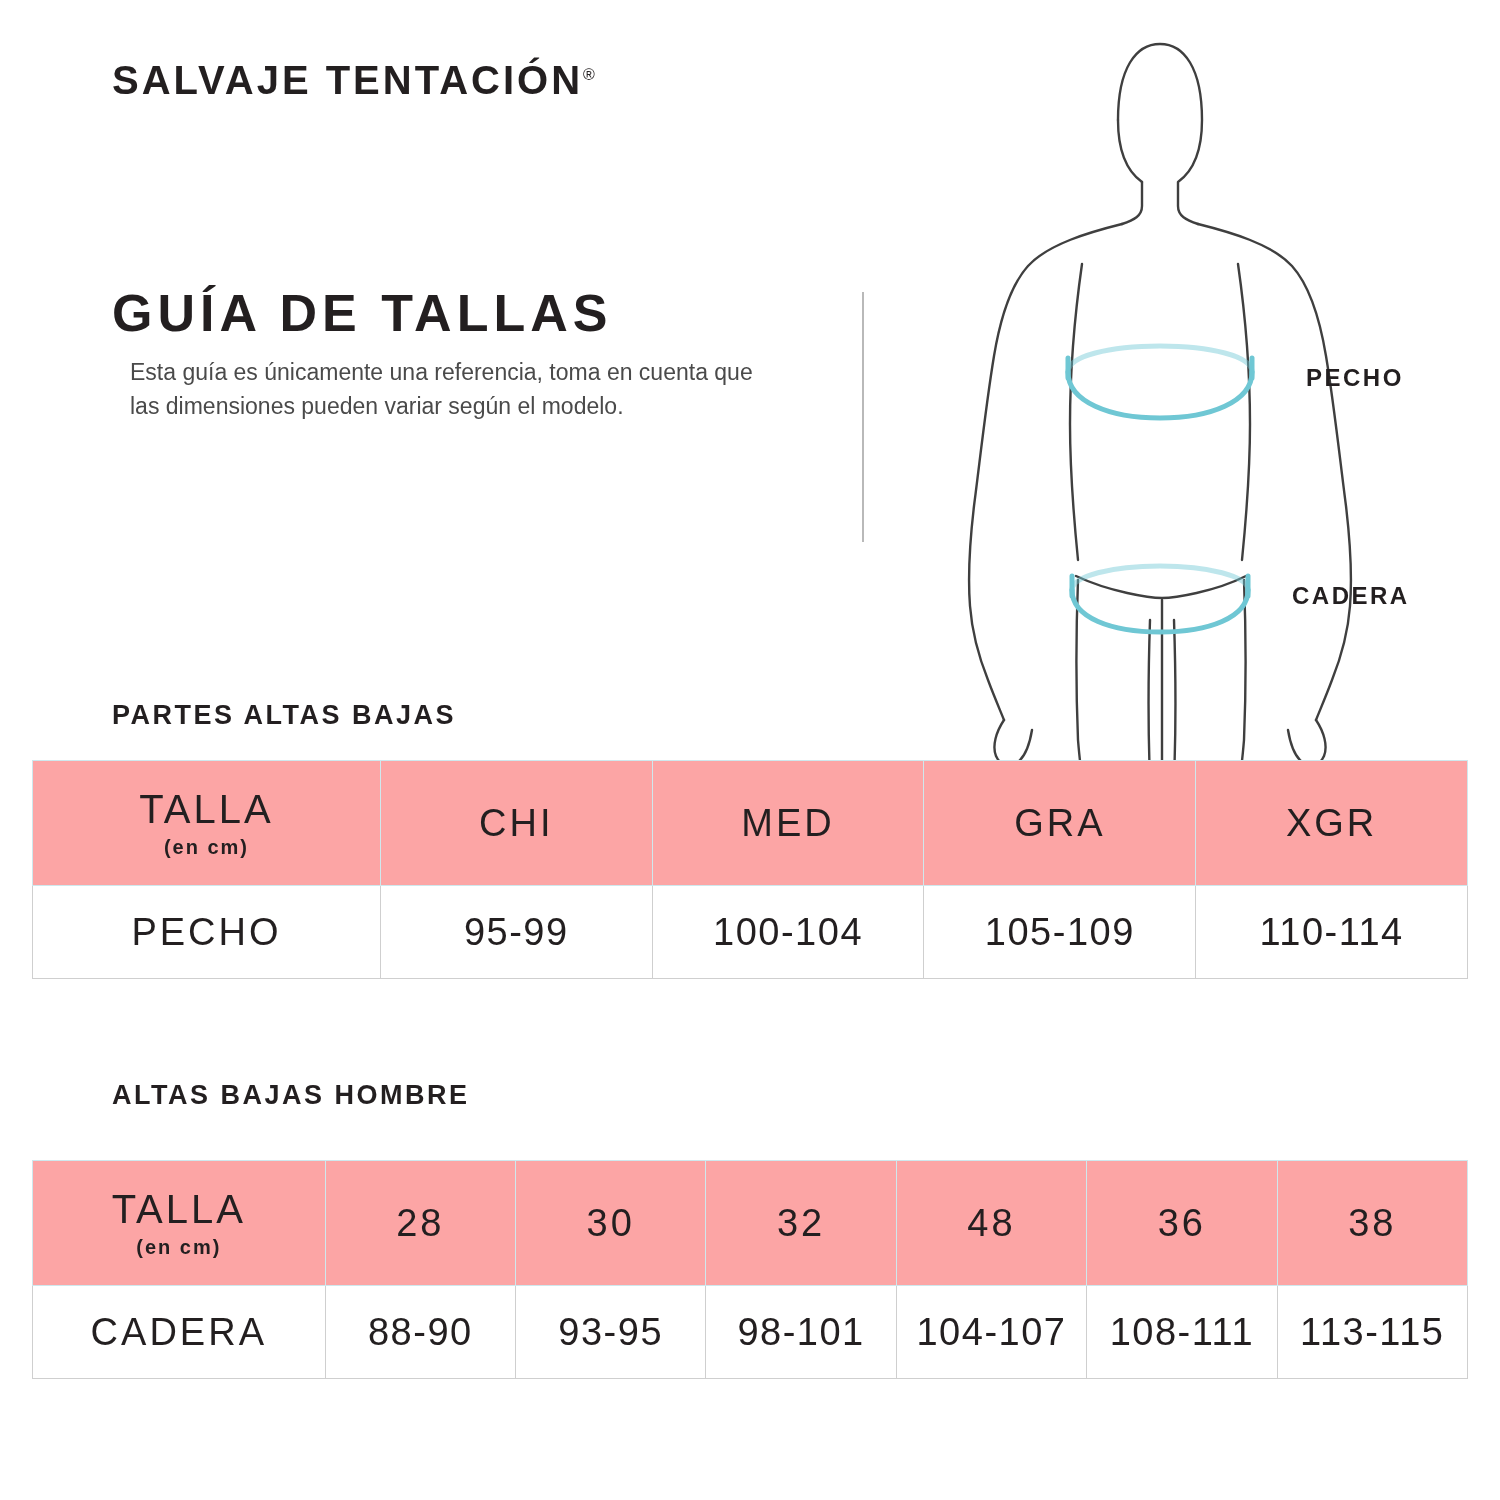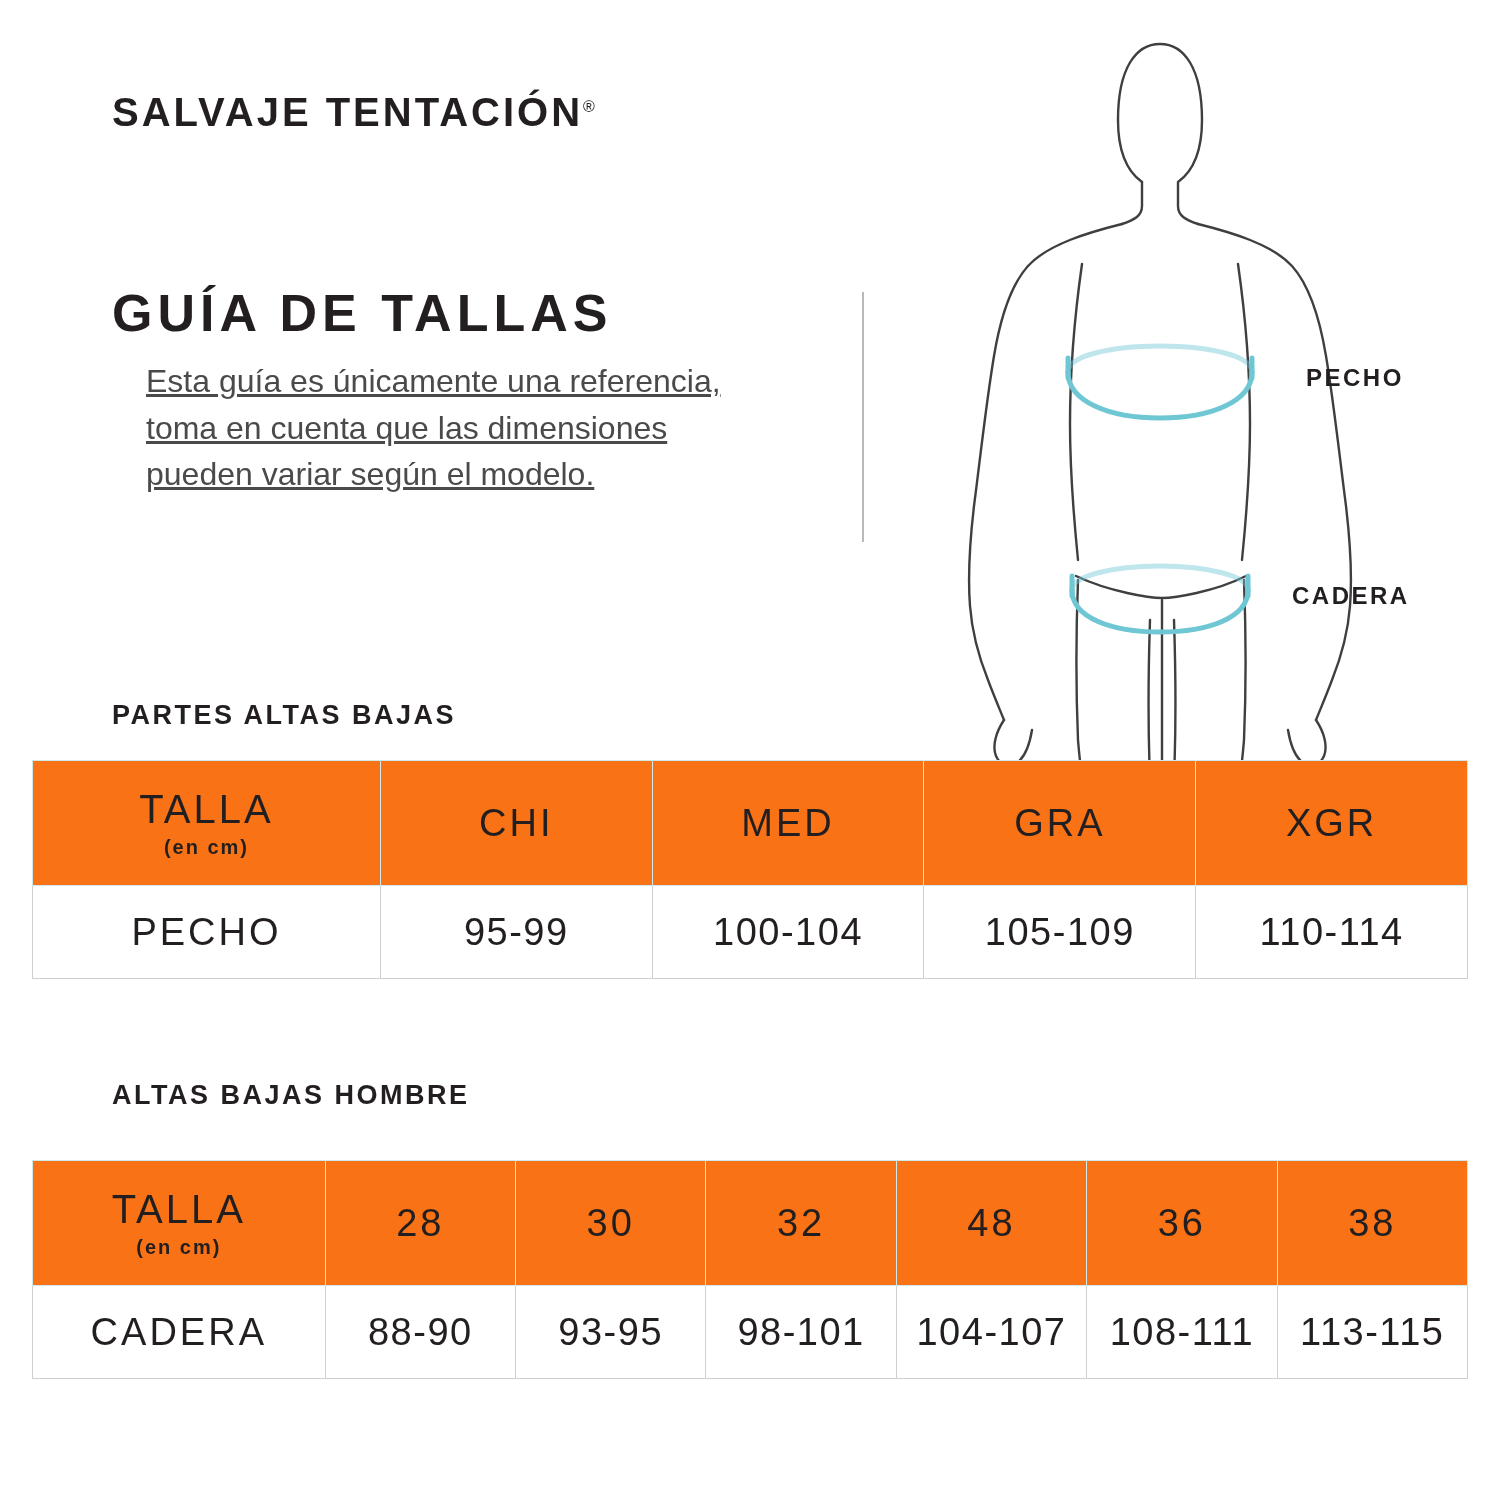--- a/index.html
+++ b/index.html
@@ -19,21 +19,20 @@
   
   .brand {
     position: absolute;
     left: 112px;
     top: 58px;
     font-size: 40px;
     font-weight: bold;
     letter-spacing: 3px;
     color: #231f20;
     white-space: nowrap;
-    margin-top: 32px;
   }
   .brand .reg {
     font-size: 16px;
     vertical-align: super;
     letter-spacing: 0;
     font-weight: normal;
   }
 
   
   .intro {
@@ -45,26 +44,25 @@
   }
   .intro-title {
     font-size: 52px;
     font-weight: bold;
     letter-spacing: 5px;
     color: #231f20;
     margin: 0 0 14px 0;
     line-height: 1.1;
   }
   .intro-text {
-    font-size: 32px;
+    font-size: 23px;
     line-height: 1.45;
     color: #4a4a4a;
-    margin: 16px;
+    margin: 0;
     padding: 0 18px;
-    text-decoration: underline;
   }
 
   .intro-divider {
     position: absolute;
     left: 862px;
     top: 292px;
     width: 2px;
     height: 250px;
     background: #b9b9b9;
   }
@@ -113,21 +111,21 @@
   .table-upper { top: 760px; }
   .table-lower { top: 1160px; }
 
   .size-table th,
   .size-table td {
     border: 1px solid #cfcfcf;
     text-align: center;
     vertical-align: middle;
   }
   .size-table thead th {
-    background: #f97316;
+    background: #fca5a5;
     border-color: #cfe8ed;
     height: 122px;
     font-weight: normal;
     font-size: 38px;
     letter-spacing: 3px;
     color: #231f20;
   }
   .size-table thead th.first-col {
     font-size: 40px;
   }

